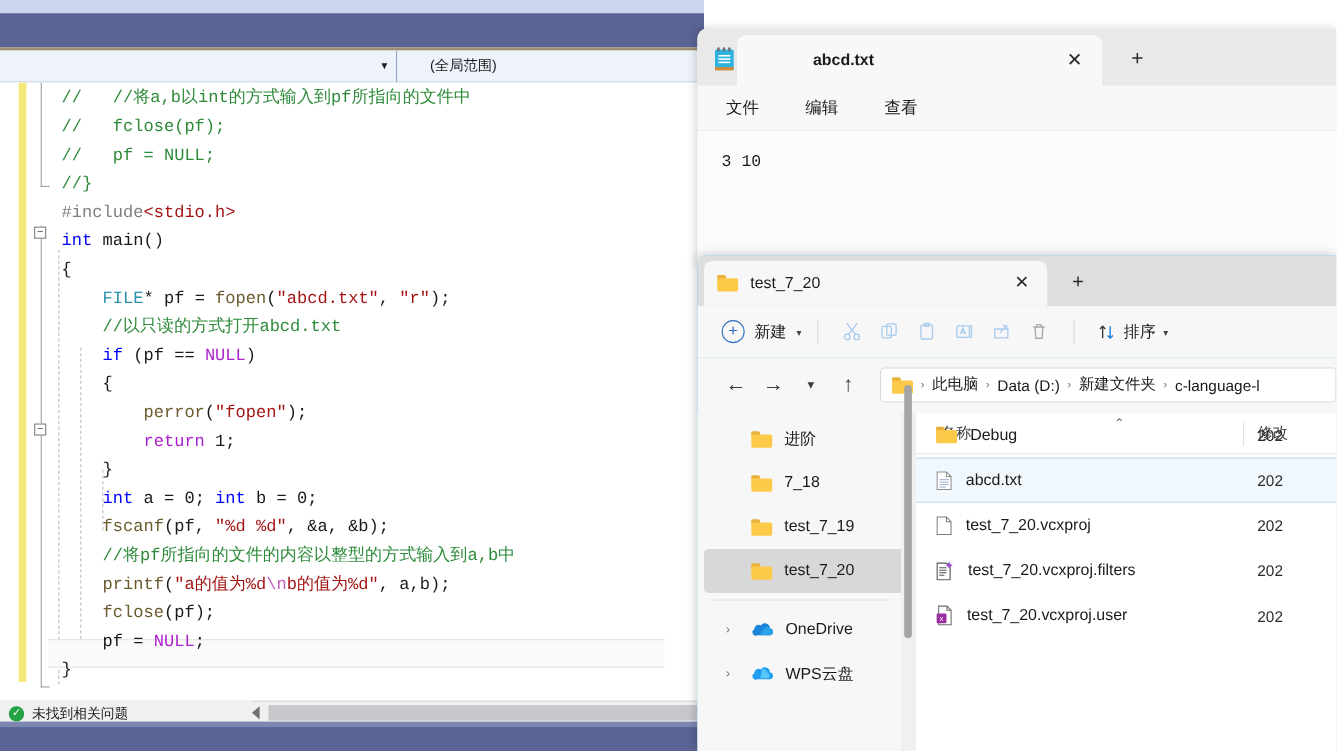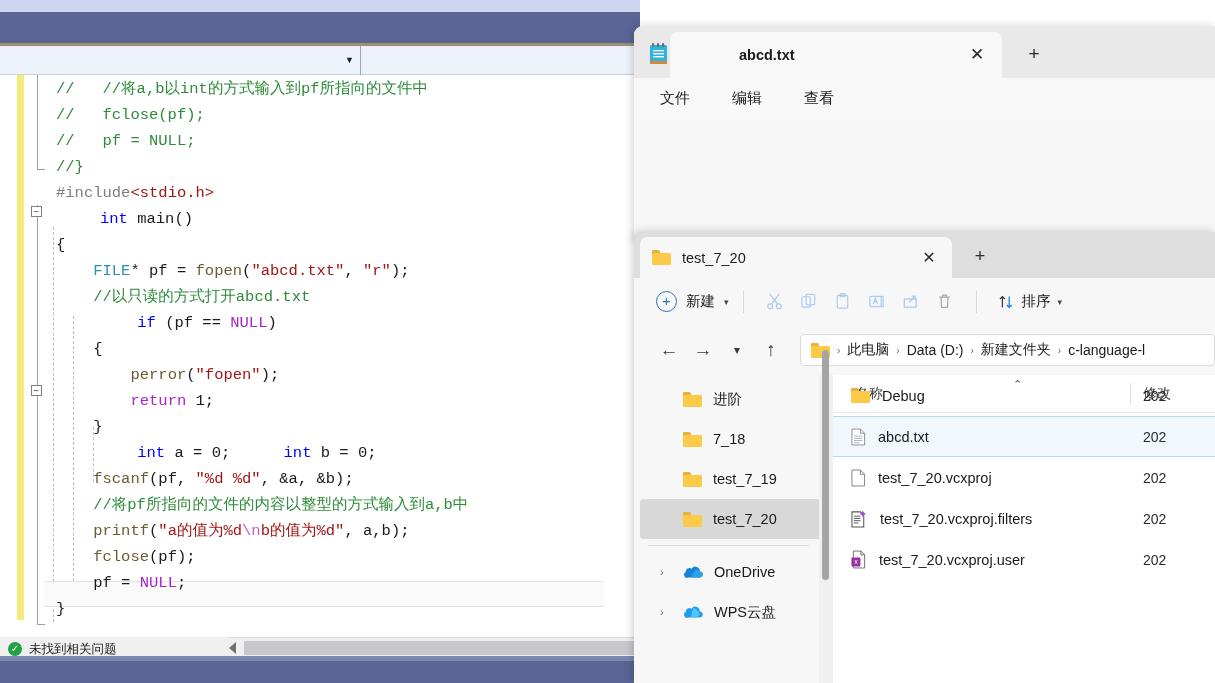--- a/index.html
+++ b/index.html
@@ -55,21 +55,21 @@
   #dash-3 { left:93px; top:352px; height:55px; }
 
   #code {
     position:absolute; left:0; top:0; width:640px; height:562px;
     font-family:"Liberation Mono", monospace;
     font-size:15.5px; line-height:26px; white-space:pre;
     padding-left:56px; padding-top:1px;
   }
   .ln { display:block; height:26px; }
   .c-comment { color:#2e8b3b; }
-  .c-kw { color:#0000ff;margin-left:44px; }
+  .c-kw { color:#0000ff; }
   .c-kw2 { color:#aa22cc; }
   .c-type { color:#2b91af; }
   .c-str { color:#a31515; }
   .c-fn { color:#6b5b2f; }
   .c-plain { color:#1a1a1a; }
   .c-esc { color:#c060c0; }
   .c-pre { color:#808080; }
   .c-inc { color:#a31515; }
   #hl-line {
     position:absolute; left:44px; top:506px; width:560px; height:26px;
@@ -244,20 +244,23 @@
 <div id="root">
 
   <div id="vs-window">
     <div id="vs-topstrip"></div>
     <div id="vs-titlebar"></div>
     <div id="vs-goldline"></div>
 
     <div id="vs-navbar">
       <div class="nav-combo" id="nav-combo-1">
         <span class="combo-arrow">▼</span>
+      </div>
+      <div class="nav-combo" id="nav-combo-2">
+        <span class="combo-label">(全局范围)</span>
       </div>
     </div>
 
     <div id="vs-editor">
       <div id="vs-changebar"></div>
       <div id="vs-gutter-line-a"></div>
       <div id="vs-gutter-line-a2"></div>
       <div id="vs-gutter-line-b"></div>
       <div id="vs-gutter-line-b2"></div>
       <div class="fold-box" id="fold-1">−</div>
@@ -296,20 +299,23 @@
     </div>
     <div id="np-tab">
       <span id="np-tab-title">abcd.txt</span>
       <span id="np-tab-close">✕</span>
     </div>
     <div id="np-newtab">+</div>
     <div id="np-menubar">
       <span class="np-menu">文件</span>
       <span class="np-menu">编辑</span>
       <span class="np-menu">查看</span>
+    </div>
+    <div id="np-body">
+      <div id="np-text">3 10</div>
     </div>
   </div>
 
   <div id="explorer">
     <div id="ex-tabstrip"></div>
     <div id="ex-tab">
       <span id="ex-tab-folder-icon" class="folder-ic">
         <span class="tab"></span>
           <span class="body"></span>
       </span>

